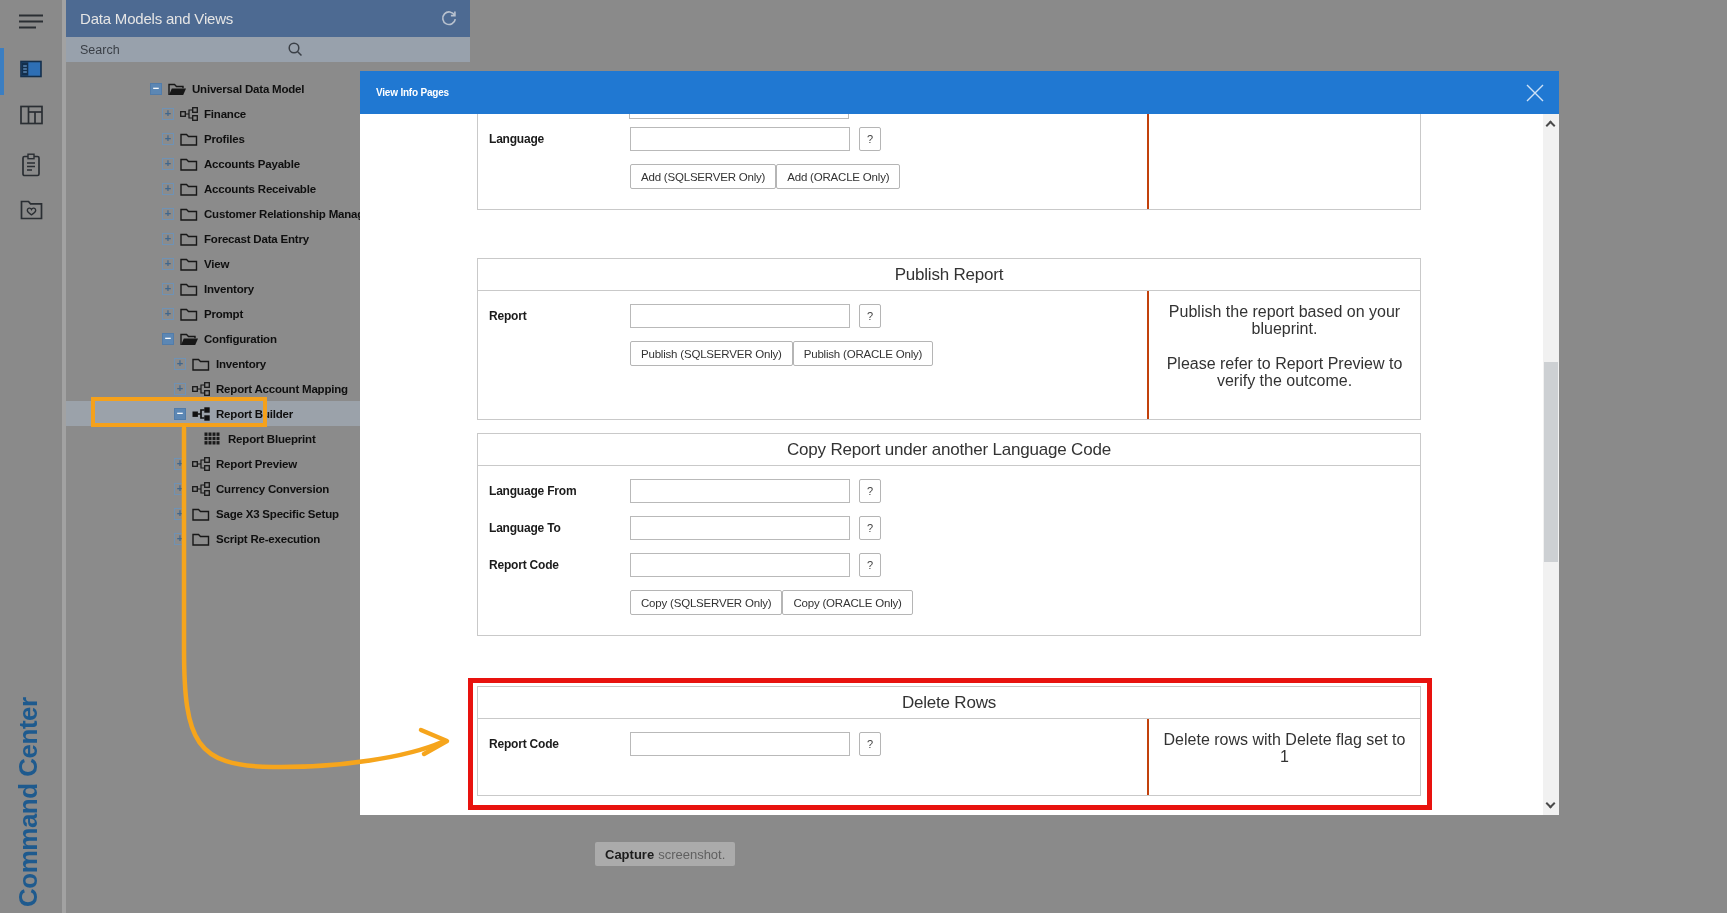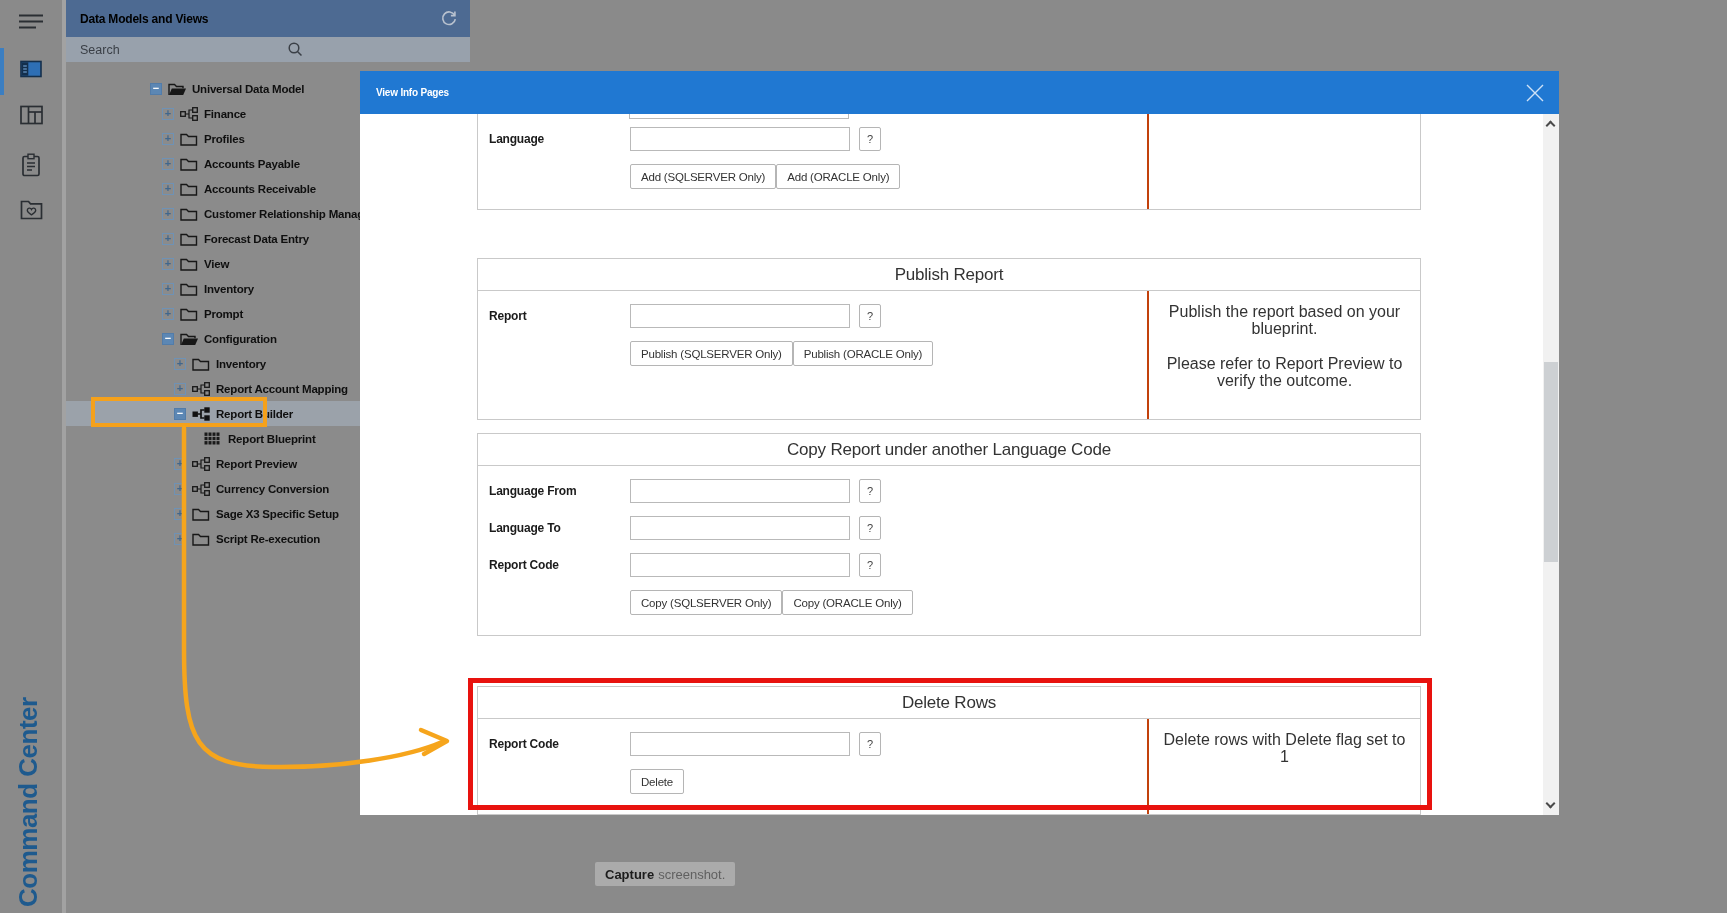--- a/index.html
+++ b/index.html
@@ -14,21 +14,21 @@
        background:none;border:none;padding:0;cursor:pointer;}
   .active-bar{position:absolute;left:0;top:48px;width:4px;height:47px;background:#3B7EC1;}
   .brand{position:absolute;left:10px;top:907px;width:240px;height:36px;line-height:36px;
          transform:rotate(-90deg);transform-origin:0 0;font-size:26px;font-weight:bold;
          color:#1E5A8E;letter-spacing:-0.5px;white-space:nowrap;}
 
   
   .tree-panel{position:absolute;left:66px;top:0;width:404px;height:913px;background:#8B8B8B;z-index:5;}
   .tp-header{position:absolute;left:0;top:0;right:0;height:37px;background:#4D6A92;
              display:flex;align-items:center;padding:0 12px 0 14px;}
-  .tp-title{font-size:12px;font-weight:bold;color:#000000;letter-spacing:-0.2px;flex:1;}
+  .tp-title{font-size:15px;font-weight:normal;color:#e5e5e5;letter-spacing:-0.2px;flex:1;}
   .tp-search{position:absolute;left:0;top:37px;right:0;height:25px;background:#98A1AC;
              display:flex;align-items:center;padding:0 12px 0 14px;gap:36px;}
   .tp-search span{font-size:12.5px;color:#3A3F46;flex:1;}
   .tree{position:absolute;left:0;top:62px;right:0;bottom:0;}
   .trow{position:absolute;left:0;right:0;height:25px;display:flex;align-items:center;cursor:pointer;}
   .trow.selected{background:#9BA2AA;}
   .tg{width:12px;height:12px;flex:none;border:1px solid #6F92B5;color:#3F668D;
       font-size:11px;line-height:9px;text-align:center;font-weight:bold;margin-right:6px;}
   .tg.minus{background:#5C87B4;border-color:#527CA9;color:#fff;}
   .tg-spacer{width:18px;flex:none;}
@@ -74,21 +74,21 @@
        font-family:"Liberation Sans",sans-serif;}
 
   
   .hl-box{position:absolute;left:91px;top:397px;width:176px;height:30px;
           border:4px solid #F5A11B;z-index:50;}
   .alert-box{position:absolute;left:468px;top:678px;width:964px;height:132px;
              border:5px solid #E8120E;z-index:55;}
   .arrow-layer{position:absolute;left:0;top:0;z-index:60;pointer-events:none;}
 
   
-  .capture-tip{position:absolute;left:595px;top:862px;height:24px;padding:0 10px;
+  .capture-tip{position:absolute;left:595px;top:842px;height:24px;padding:0 10px;
                background:#ABABAB;border-radius:2px;display:flex;align-items:center;
                font-size:13px;z-index:20;}
   .capture-tip b{color:#1C1C1C;margin-right:4px;}
   .capture-tip i{color:#606060;font-style:normal;}
 </style>
 </head>
 <body>
 
 <div class="stage">
 
@@ -417,23 +417,20 @@
         </div>
         <div class="section" style="top: 572px;">
           <div class="sec-title">Delete Rows</div>
           <div class="sec-body">
             <div class="sec-left">
               <div class="frow">
                 <span class="flabel">Report Code</span>
                 <input class="fld" type="text" style="">
                 <button class="help">?</button>
               </div>
-              <div class="btncol">
-                <button class="btn">Delete</button>
-              </div>
             </div>
             <div class="sec-right">
               <p>Delete rows with Delete flag set to 1</p>
             </div>
           </div>
         </div>
       </div>
     <div class="vscroll">
       <span class="chev up"></span>
       <div class="vthumb"></div>

